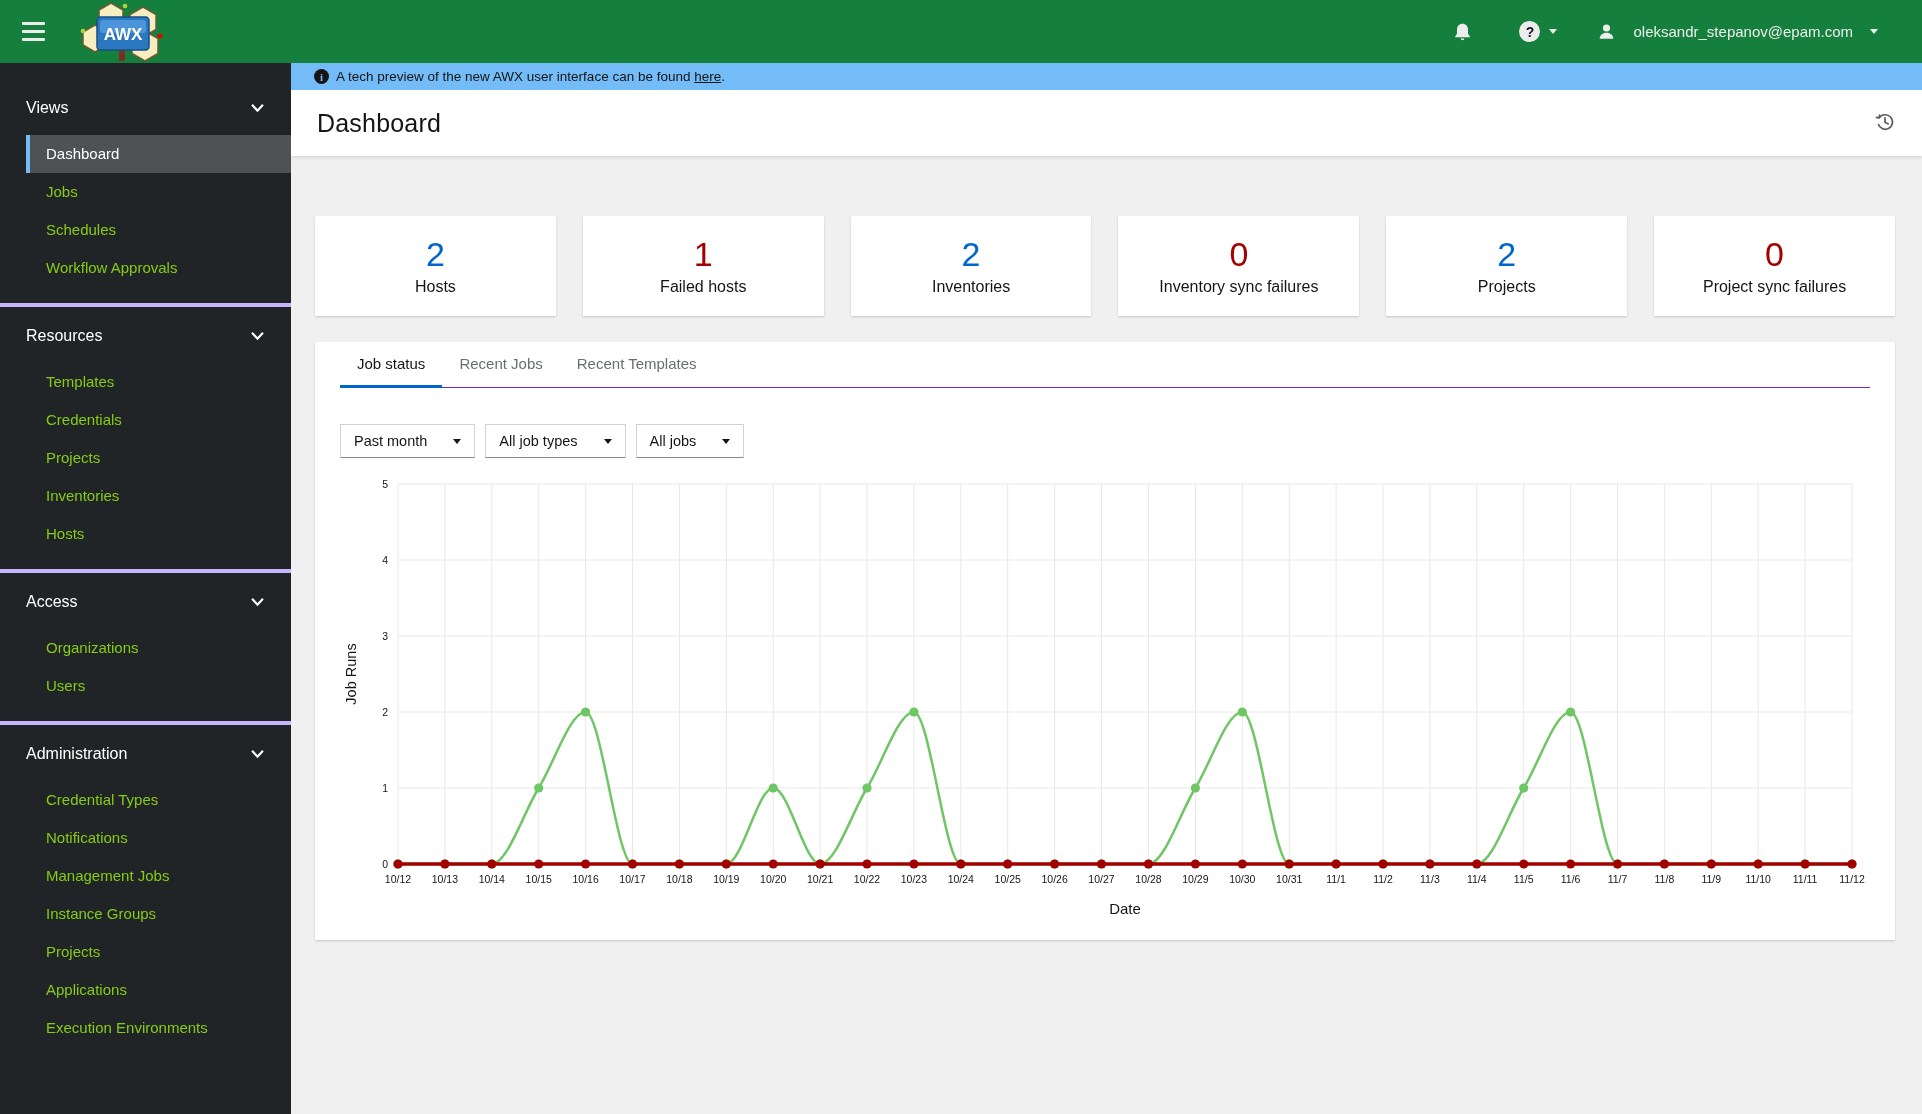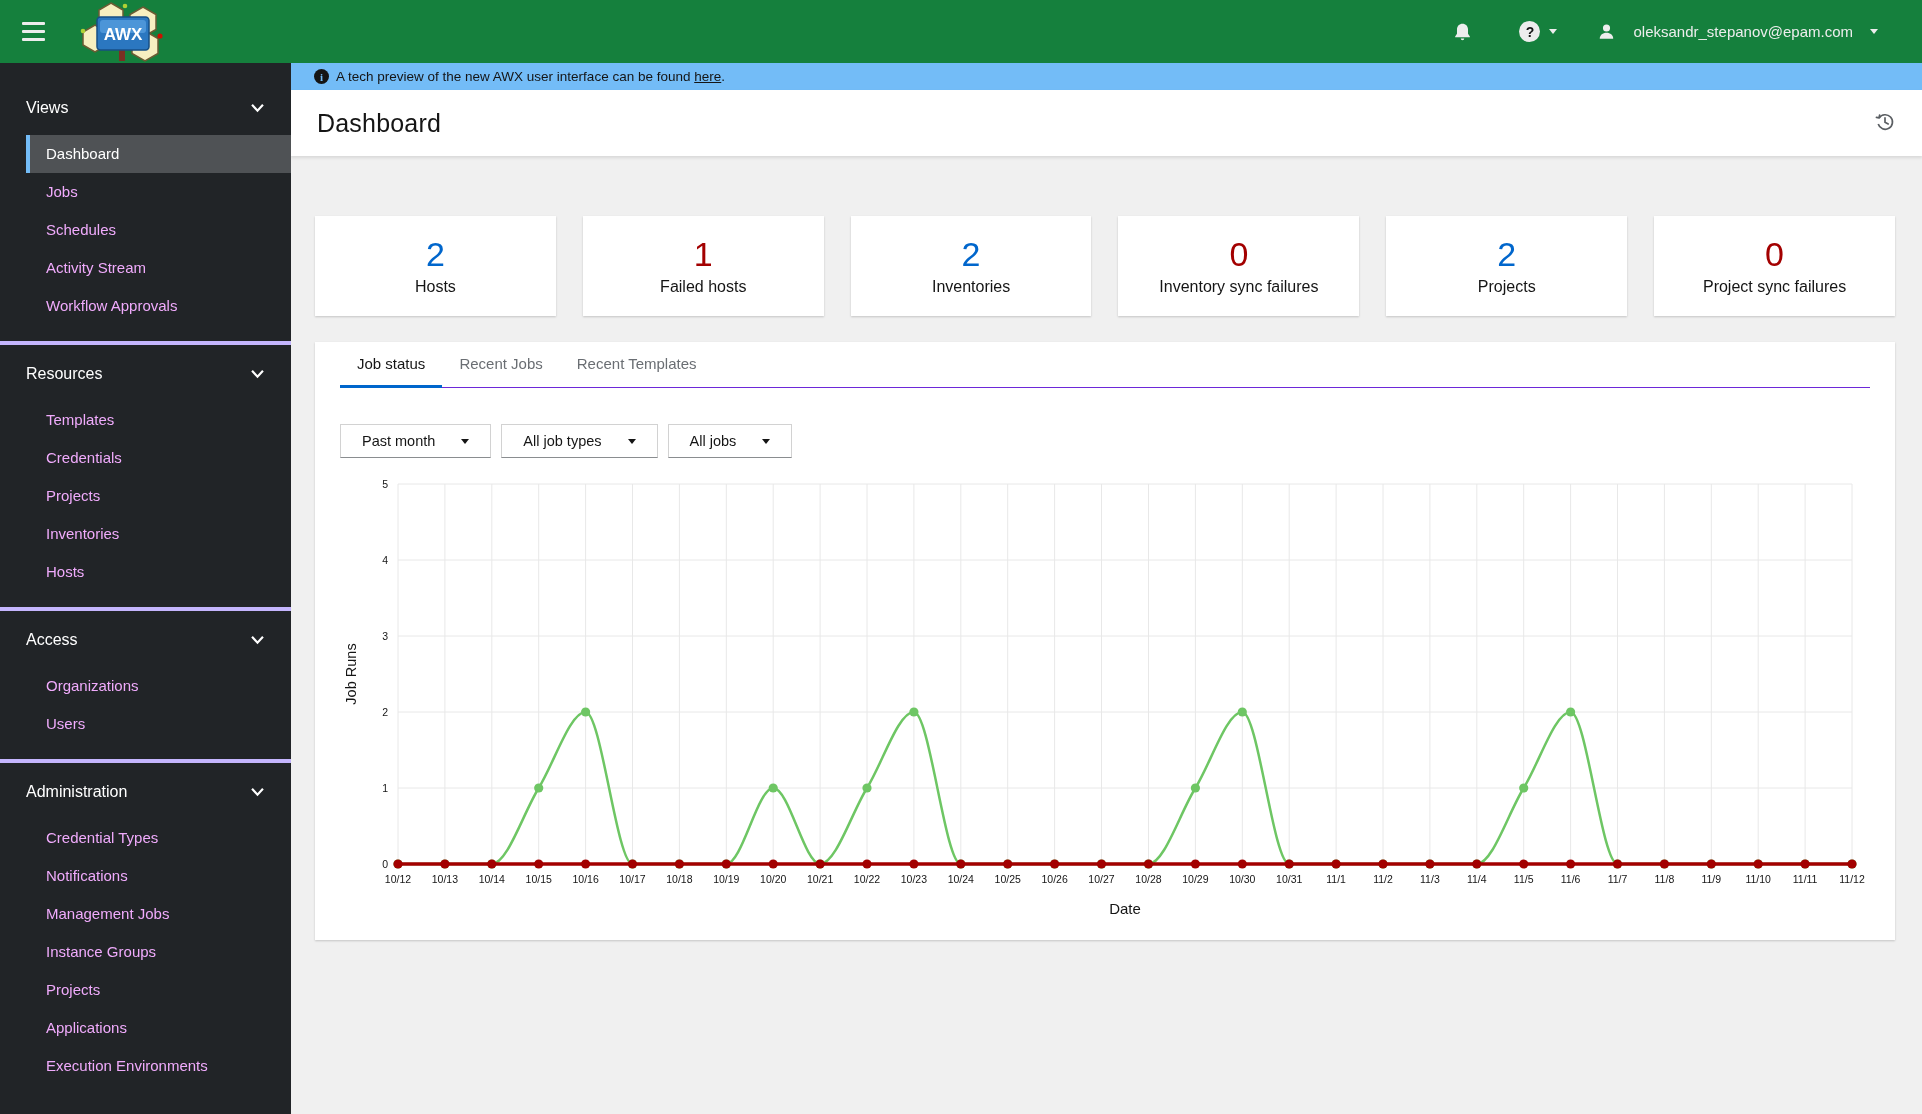--- a/index.html
+++ b/index.html
@@ -29,21 +29,21 @@
   
   .sidebar { position:absolute; top:63px; left:0; width:291px; height:1051px;
     background:#212427; overflow:hidden; padding-top:16px; z-index:20; }
   .nav-section { padding:14px 0 16px; }
   .nav-section + .nav-section { border-top:4px solid #c4b5fd; }
   .nav-section-header { height:30px; display:flex; align-items:center; justify-content:space-between;
     padding:0 26px; cursor:pointer; }
   .nav-section-title { color:#ffffff; font-size:16px; }
   .nav-section ul { list-style:none; margin-top:12px; }
   .nav-item { margin-left:26px; padding-left:20px; height:38px; line-height:38px;
-    color:#f0abfc; font-size:15px; cursor:pointer; }
+    color:#84cc16; font-size:15px; cursor:pointer; }
   .nav-item.current { background:#4f5255; color:#fff; border-left:4px solid #73bcf7; padding-left:16px; }
 
   
   .content { position:absolute; top:63px; left:291px; width:1631px; height:1051px; background:#f0f0f0; }
   .banner { height:27px; background:#73bcf7; color:#151515; font-size:13.5px;
     display:flex; align-items:center; padding-left:23px; gap:7px; }
   .banner a { color:#151515; text-decoration:underline; cursor:pointer; }
   .info-icon { width:15px; height:15px; border-radius:50%; background:#151515; color:#73bcf7;
     font-size:11px; font-weight:bold; font-family:"Liberation Serif","DejaVu Serif",serif;
     display:flex; align-items:center; justify-content:center; flex:0 0 auto; }
@@ -61,21 +61,21 @@
 
   .panel { margin-top:26px; background:#fff; box-shadow:0 1px 2px rgba(3,3,3,0.18);
     height:598px; padding:0 25px; }
   .tabs { display:flex; border-bottom:1px solid #6d28d9; height:46px; }
   .tab { background:none; border:none; cursor:pointer; font-family:inherit; font-size:15px;
     color:#6a6e73; padding:0 17px; border-bottom:3px solid transparent; margin-bottom:-1px; }
   .tab.active { color:#151515; border-bottom-color:#0066cc; }
 
   .filters { display:flex; gap:10px; margin-top:36px; }
   .select { height:34px; background:#fff; border:1px solid #d2d2d2; border-bottom-color:#8a8d90;
-    display:flex; align-items:center; padding:0 21px; font-family:inherit; font-size:14.5px;
+    display:flex; align-items:center; padding:0 13px; font-family:inherit; font-size:14.5px;
     color:#151515; cursor:pointer; }
   .select .select-text { margin-right:26px; }
 
   .chart { margin-top:12px; }
   .chart svg text { font-family:"Liberation Sans","DejaVu Sans",sans-serif; fill:#151515; }
 </style>
 </head>
 <body>
 
 <div class="screen">
@@ -131,21 +131,20 @@
         <div class="nav-section-header">
           <span class="nav-section-title">Views</span>
           <svg width="15" height="10" viewBox="0 0 16 11">
             <polyline points="2,2 8,8.5 14,2" fill="none" stroke="#ffffff" stroke-width="2.4"></polyline>
           </svg>
         </div>
         <ul>
           <li class="nav-item current">Dashboard</li>
           <li class="nav-item">Jobs</li>
           <li class="nav-item">Schedules</li>
-          <li class="nav-item">Activity Stream</li>
           <li class="nav-item">Workflow Approvals</li>
         </ul>
       </div>
       <div class="nav-section">
         <div class="nav-section-header">
           <span class="nav-section-title">Resources</span>
           <svg width="15" height="10" viewBox="0 0 16 11">
             <polyline points="2,2 8,8.5 14,2" fill="none" stroke="#ffffff" stroke-width="2.4"></polyline>
           </svg>
         </div>

